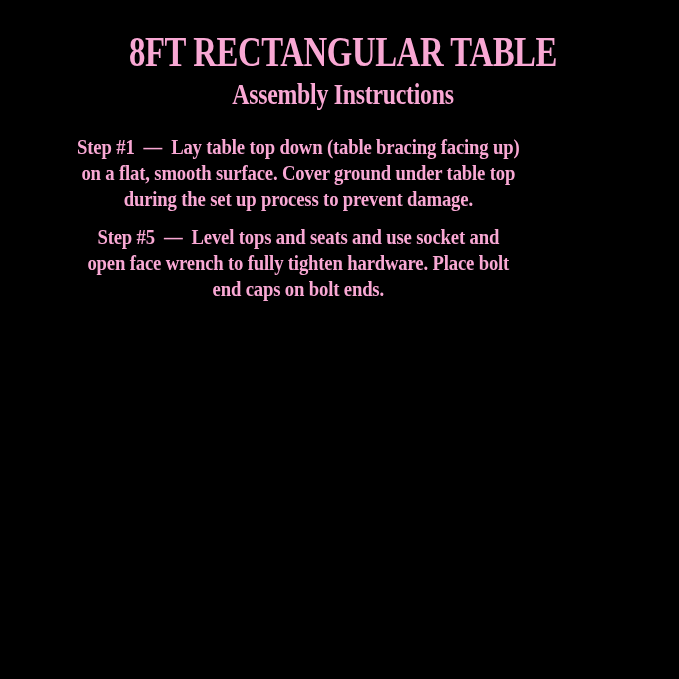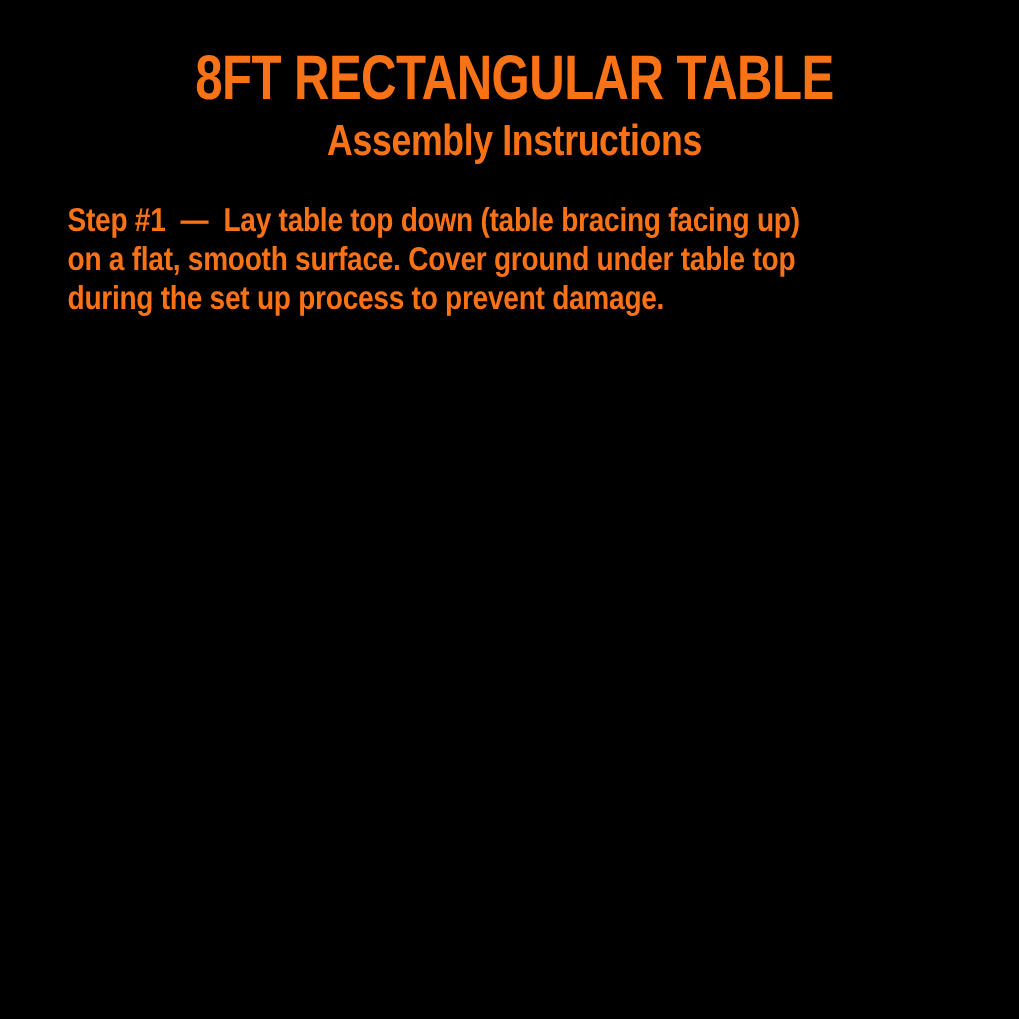--- a/index.html
+++ b/index.html
@@ -5,22 +5,22 @@
   html, body {
     margin: 0;
     padding: 0;
     background: #000000;
   }
   .poster {
     position: relative;
     width: 679px;
     height: 545px;
     background: #000000;
-    color: #f97316;
-    font-family: Liberation Sans, sans-serif;
+    color: #f9a8d4;
+    font-family: Liberation Serif, serif;
     font-weight: 700;
     overflow: hidden;
     box-sizing: border-box;
     padding: 28px 38px 0 45px;
   }
   .title {
     margin: 0;
     font-size: 42px;
     line-height: 48px;
     text-align: center;
@@ -34,20 +34,21 @@
     font-size: 29px;
     line-height: 36px;
     text-align: center;
     letter-spacing: -0.3px;
     transform: scaleX(0.82);
     transform-origin: 50% 50%;
     white-space: pre;
   }
   .steps {
     margin-top: 22px;
+    text-align: center;
   }
   .step {
     margin: 0 0 12px 0;
   }
   .line {
     font-size: 22px;
     line-height: 26px;
     letter-spacing: -0.2px;
     white-space: pre;
     transform: scaleX(0.85);
@@ -59,14 +60,19 @@
 
 <div class="poster">
   <h1 class="title">8FT RECTANGULAR TABLE</h1>
   <h2 class="subtitle">Assembly Instructions</h2>
   <div class="steps">
       <div class="step">
         <div class="line">Step #1  —  Lay table top down (table bracing facing up)</div>
         <div class="line">on a flat, smooth surface. Cover ground under table top</div>
         <div class="line">during the set up process to prevent damage.</div>
       </div>
+      <div class="step">
+        <div class="line">Step #5  —  Level tops and seats and use socket and</div>
+        <div class="line">open face wrench to fully tighten hardware. Place bolt</div>
+        <div class="line">end caps on bolt ends.</div>
+      </div>
     </div>
 </div>
 
 </body></html>

